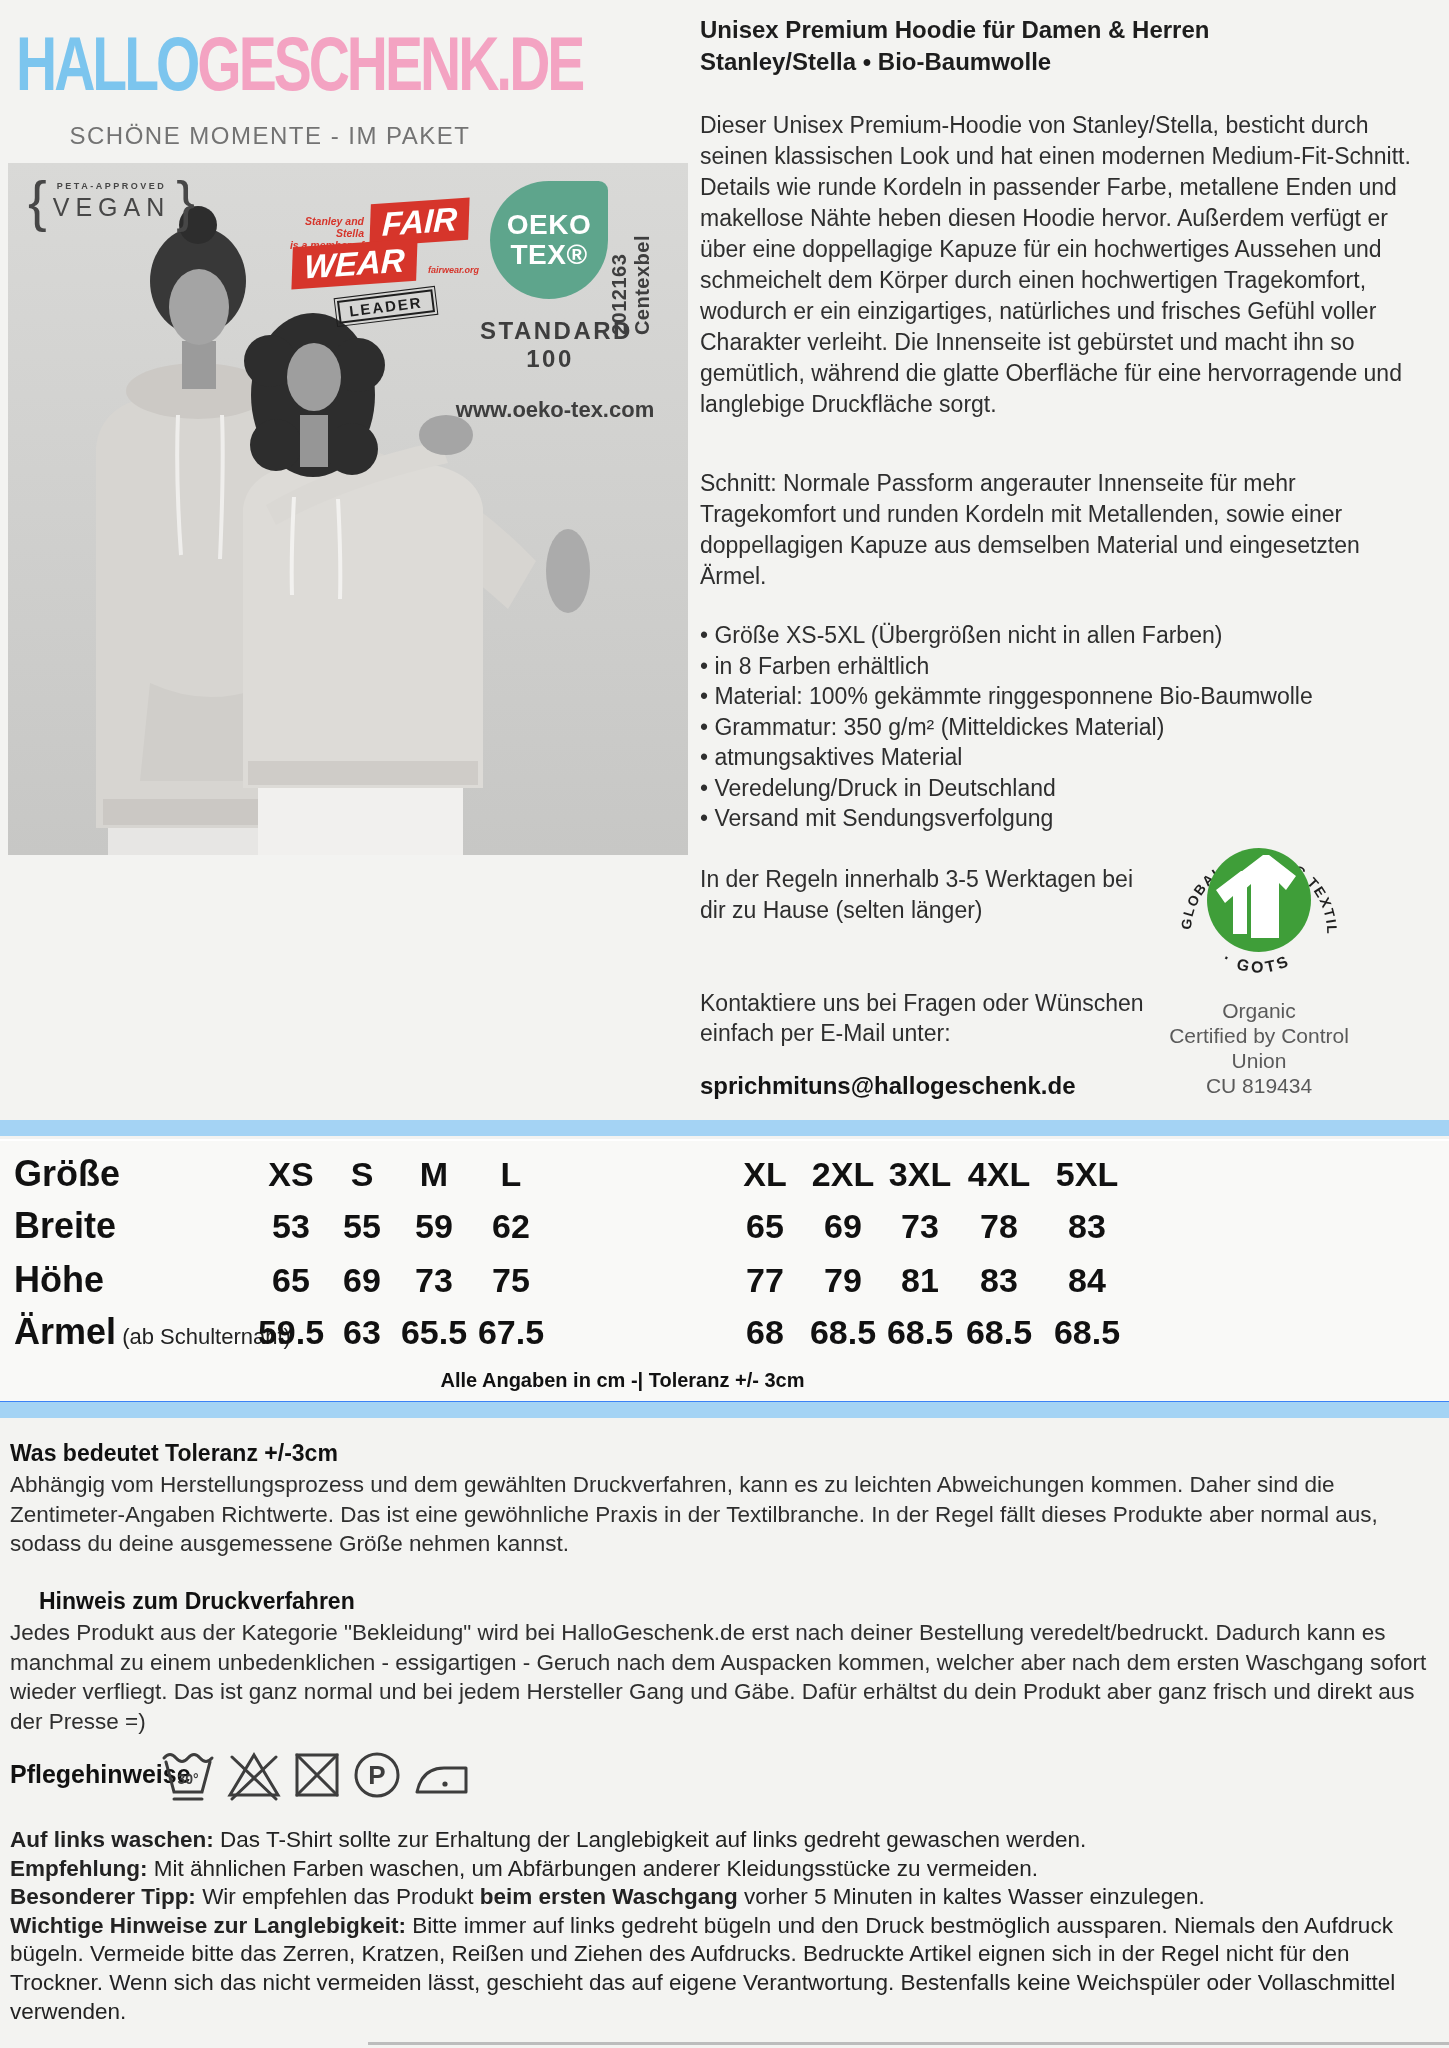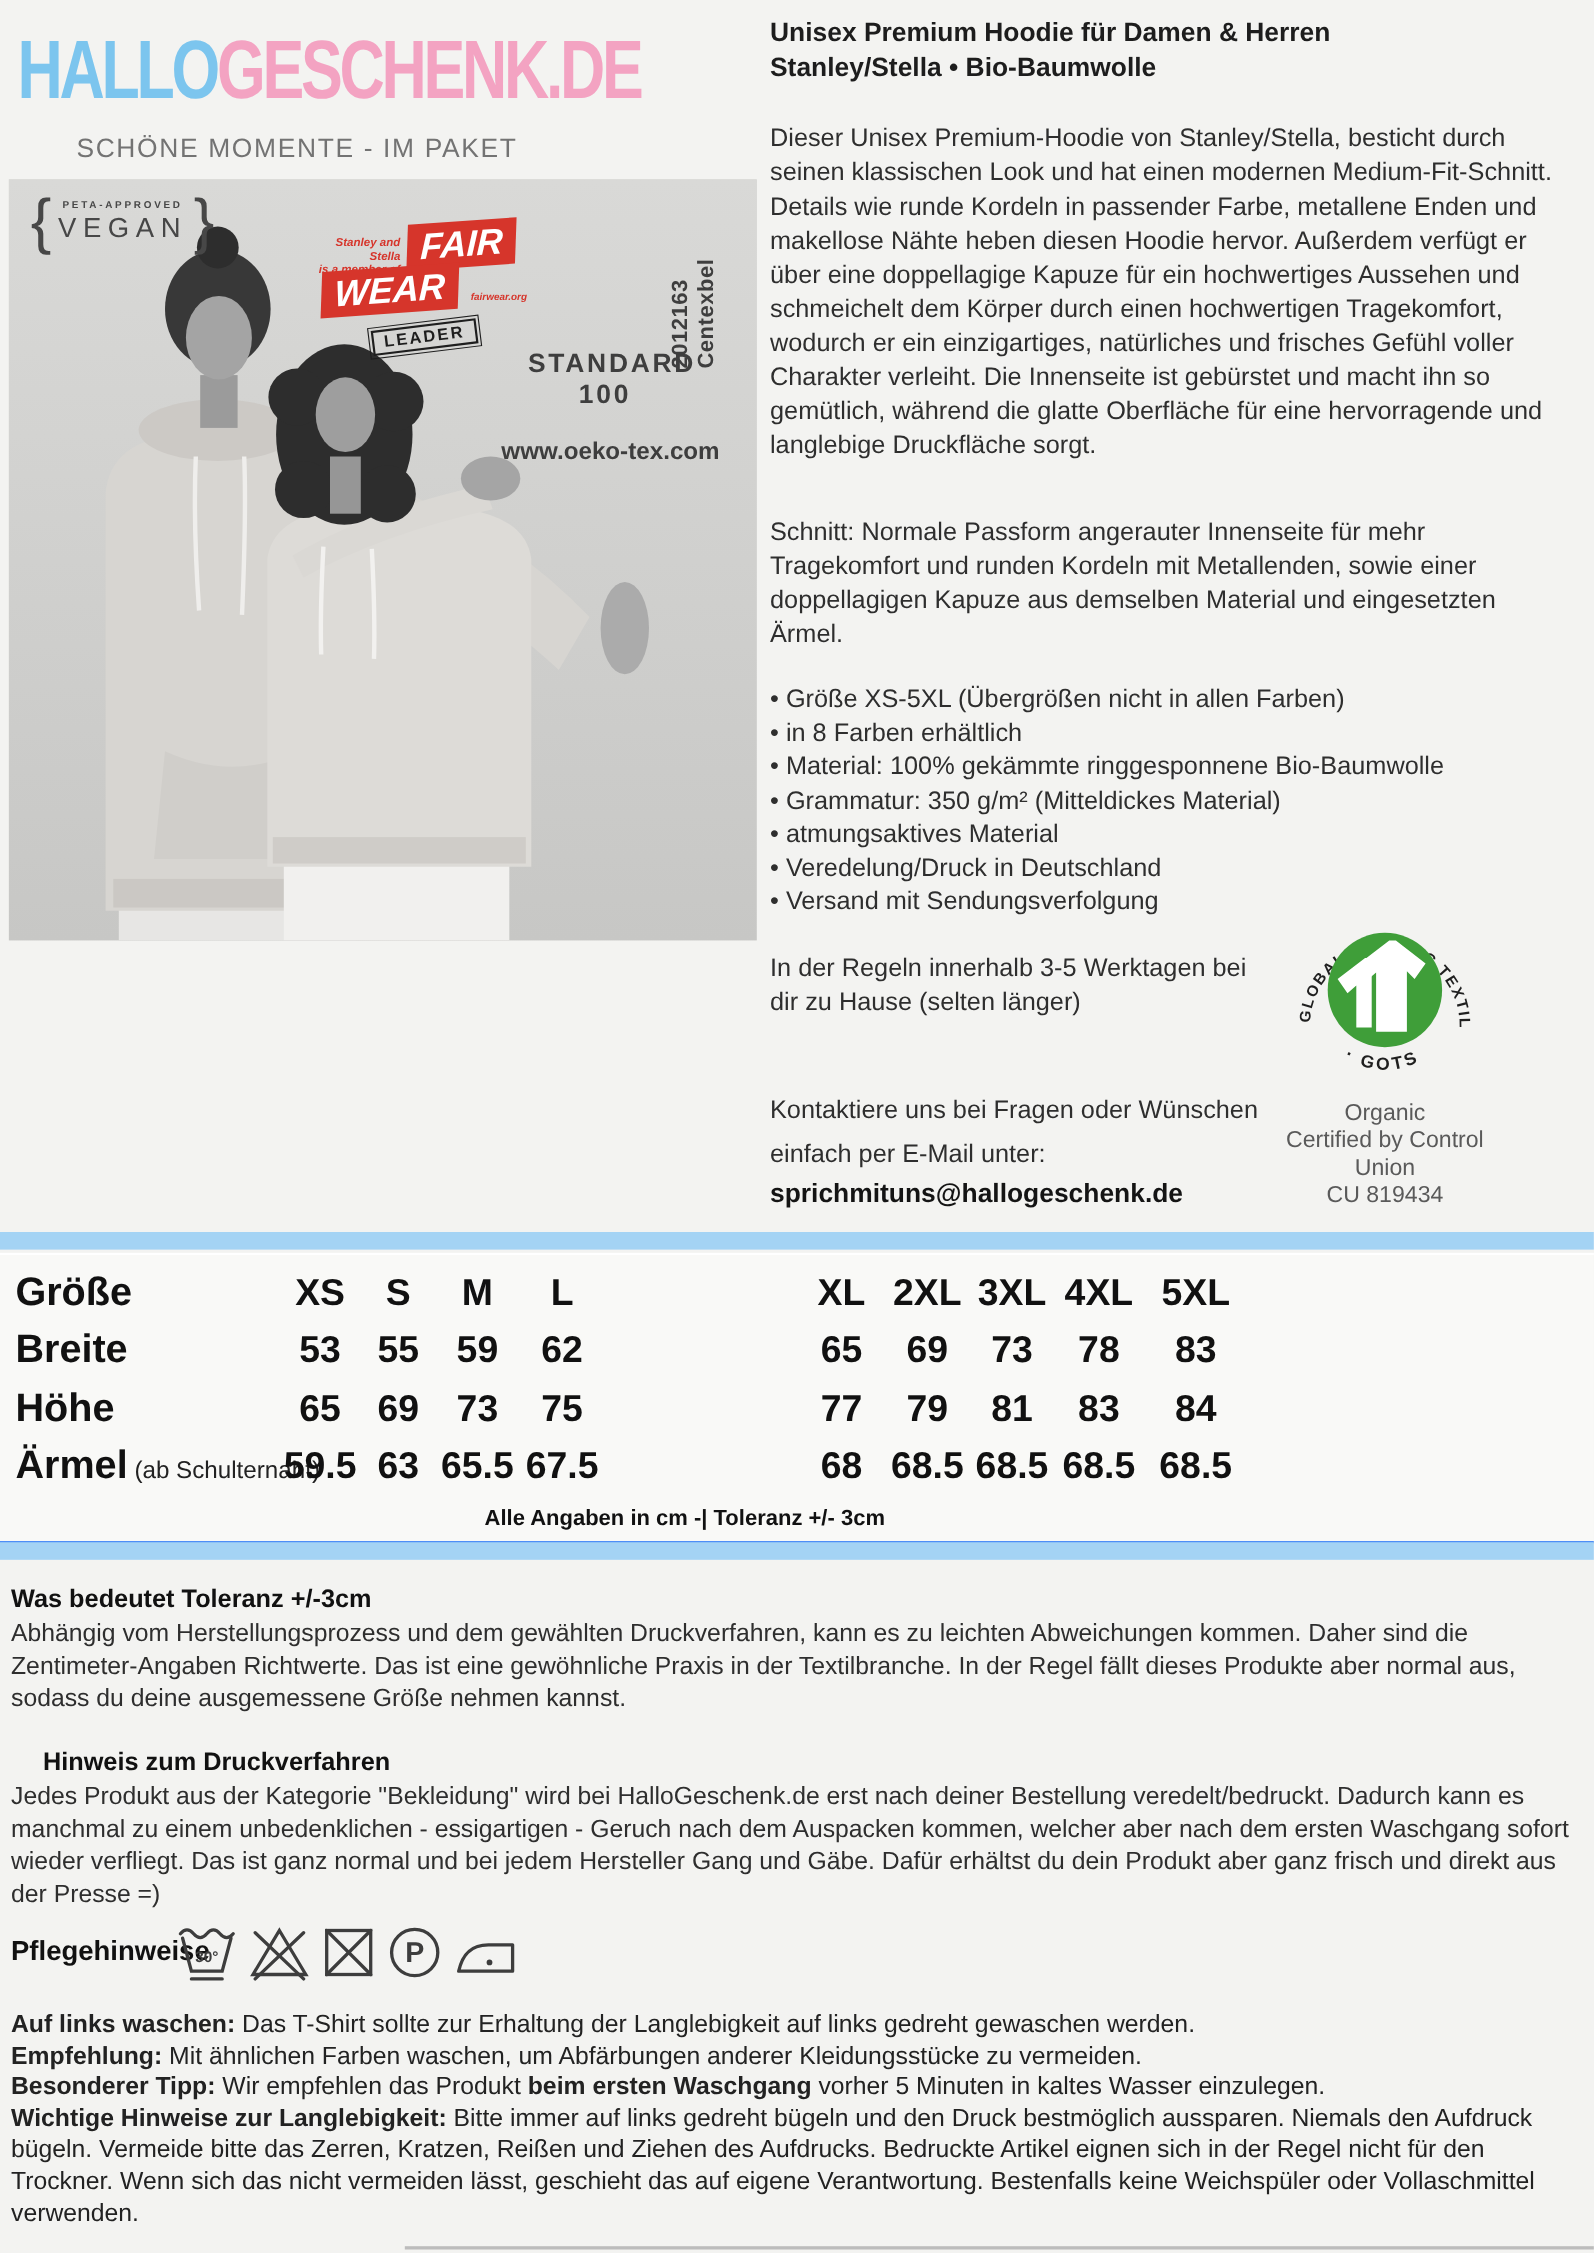--- a/index.html
+++ b/index.html
@@ -62,21 +62,21 @@
   .oeko-url{position:absolute;left:-30px;top:220px;width:210px;text-align:center;
     font-size:22px;font-weight:700;color:#3e3e3e;}
 
   
   .title{left:700px;top:14px;width:740px;font-size:24px;line-height:32px;font-weight:700;color:#1d1d1d;}
   .rc-par{left:700px;width:727px;font-size:23px;line-height:31px;color:#2e2e2e;}
   .desc{top:110px;}
   .cut{top:468px;}
   .features{left:700px;top:620px;width:740px;font-size:23px;line-height:30.5px;color:#2e2e2e;}
   .delivery{left:700px;top:864px;width:445px;font-size:23px;line-height:31px;color:#2e2e2e;}
-  .contact{left:700px;top:988px;width:475px;font-size:23px;line-height:40px;color:#2e2e2e;}
+  .contact{left:700px;top:988px;width:475px;font-size:23px;line-height:30px;color:#2e2e2e;}
   .email{left:700px;top:1072px;font-size:24px;font-weight:700;color:#141414;}
 
   
   .gots{left:1163px;top:812px;width:192px;text-align:center;}
   .gots-caption{margin-top:4px;font-size:21px;line-height:25px;color:#5a5a5a;}
 
   
   .stripe{left:0;width:1449px;height:16px;background:#a4d3f4;}
   .stripe-top{top:1120px;}
   .stripe-bottom{top:1402px;}
@@ -172,20 +172,24 @@
       <div>Stanley and Stella</div>
       <div>is a member of</div>
     </div>
     <div class="fw-tag fw-fair">FAIR</div>
     <div class="fw-tag fw-wear">WEAR</div>
     <div class="fw-site">fairwear.org</div>
     <div class="fw-leader">LEADER</div>
   </div>
 
   <div class="abs oeko">
+    <div class="oeko-drop">
+      <div>OEKO</div>
+      <div>TEX®</div>
+    </div>
     <div class="oeko-standard">
       <div>STANDARD</div>
       <div>100</div>
     </div>
     <div class="oeko-cert">
       <div>2012163</div>
       <div>Centexbel</div>
     </div>
     <div class="oeko-url">www.oeko-tex.com</div>
   </div>

